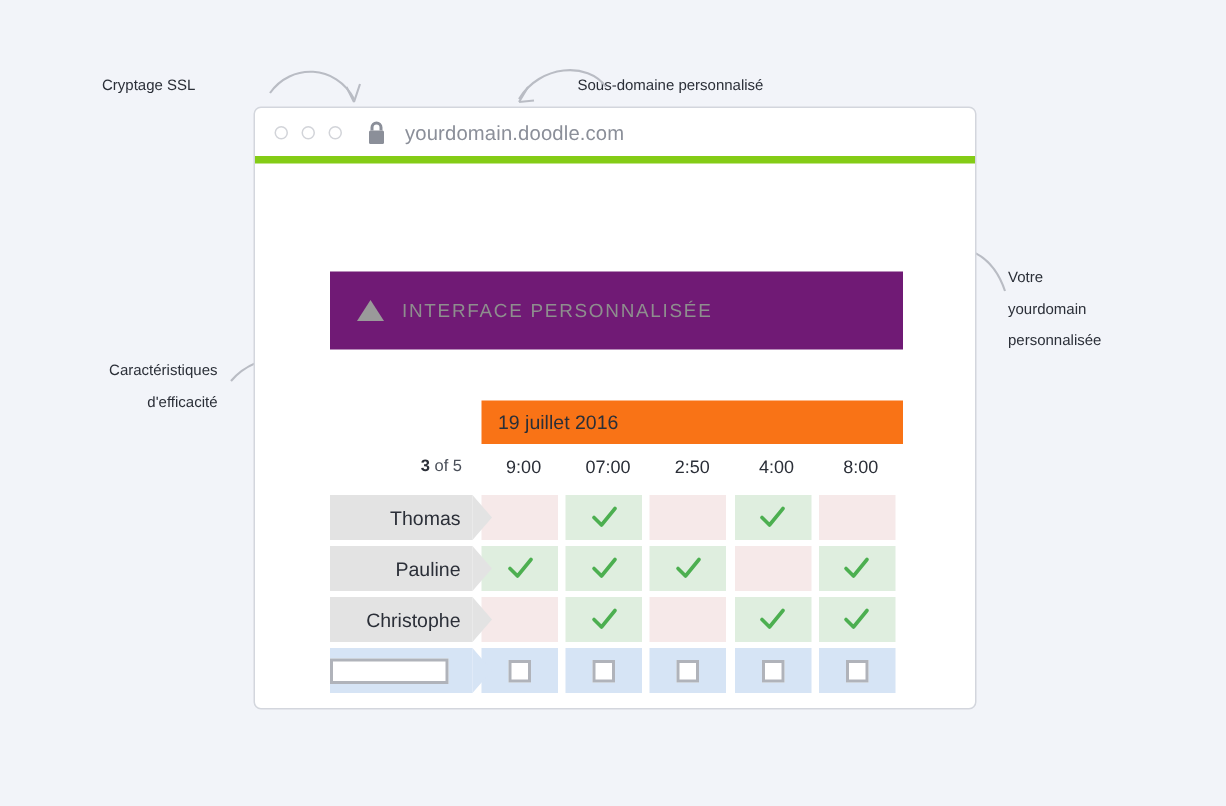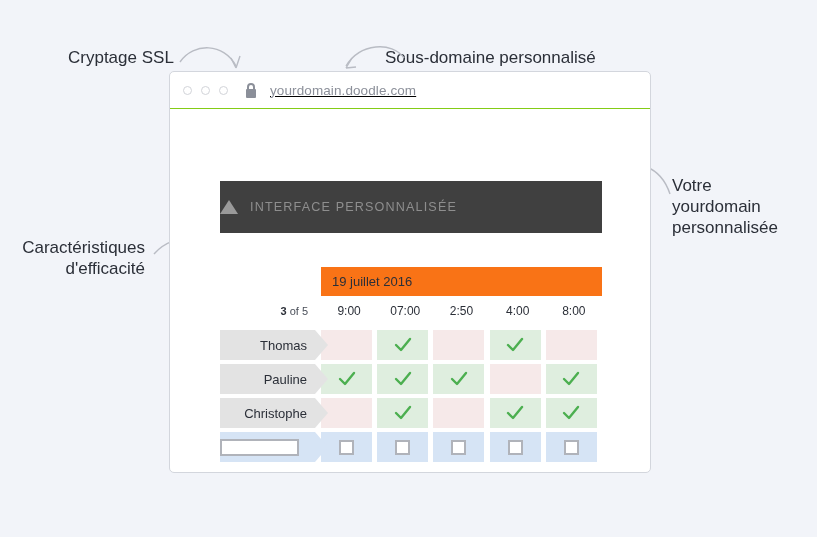--- a/index.html
+++ b/index.html
@@ -17,21 +17,21 @@
   .stage {
     position: absolute;
     left: 0; top: 0;
     width: 817px; height: 537px;
   }
 
   
   .annot {
     position: absolute;
     color: #2b2f38;
-    font-size: 17px;
+    font-size: 10px;
     line-height: 21px;
     white-space: pre-line;
   }
   #annot-ssl   { left: 68px;  top: 47px;  }
   #annot-sub   { left: 385px; top: 47px;  }
   #annot-feat  { left: 10px;  top: 237px; width: 135px; text-align: right; }
   #annot-design{ left: 672px; top: 175px; width: 130px; text-align: left; }
 
   .arrow-svg { position: absolute; overflow: visible; }
   #arrow-ssl    { left: 178px; top: 42px; }
@@ -44,26 +44,25 @@
     position: absolute;
     left: 169px; top: 71px;
     width: 482px; height: 402px;
     background: #ffffff;
     border: 1px solid #d3d6dd;
     border-radius: 5px;
     box-sizing: border-box;
   }
   .browser-bar {
     height: 37px;
-    border-bottom: 1px solid #84cc16;
+    border-bottom: 5px solid #84cc16;
     display: flex;
     align-items: center;
     padding-left: 13px;
     box-sizing: border-box;
-    text-decoration: underline;
   }
   .dots { display: flex; align-items: center; gap: 9px; }
   .dot {
     width: 9px; height: 9px;
     border-radius: 50%;
     border: 1px solid #d2d4d9;
     box-sizing: border-box;
   }
   .lock-icon {
     margin-left: 16px;
@@ -76,23 +75,24 @@
     letter-spacing: .1px;
   }
 
   
   .content { position: relative; height: 364px; }
 
   .banner {
     position: absolute;
     left: 50px; top: 72px;
     width: 382px; height: 52px;
-    background: #404040;
-    display: flex;
-    align-items: center;
+    background: #701a75;
+    display: flex;
+    align-items: center;
+    padding-left: 18px;
     box-sizing: border-box;
   }
   .banner-tri {
     width: 0; height: 0;
     border-left: 9px solid transparent;
     border-right: 9px solid transparent;
     border-bottom: 14px solid #9a9a9a;
     margin-right: 12px;
   }
   .banner-text {

